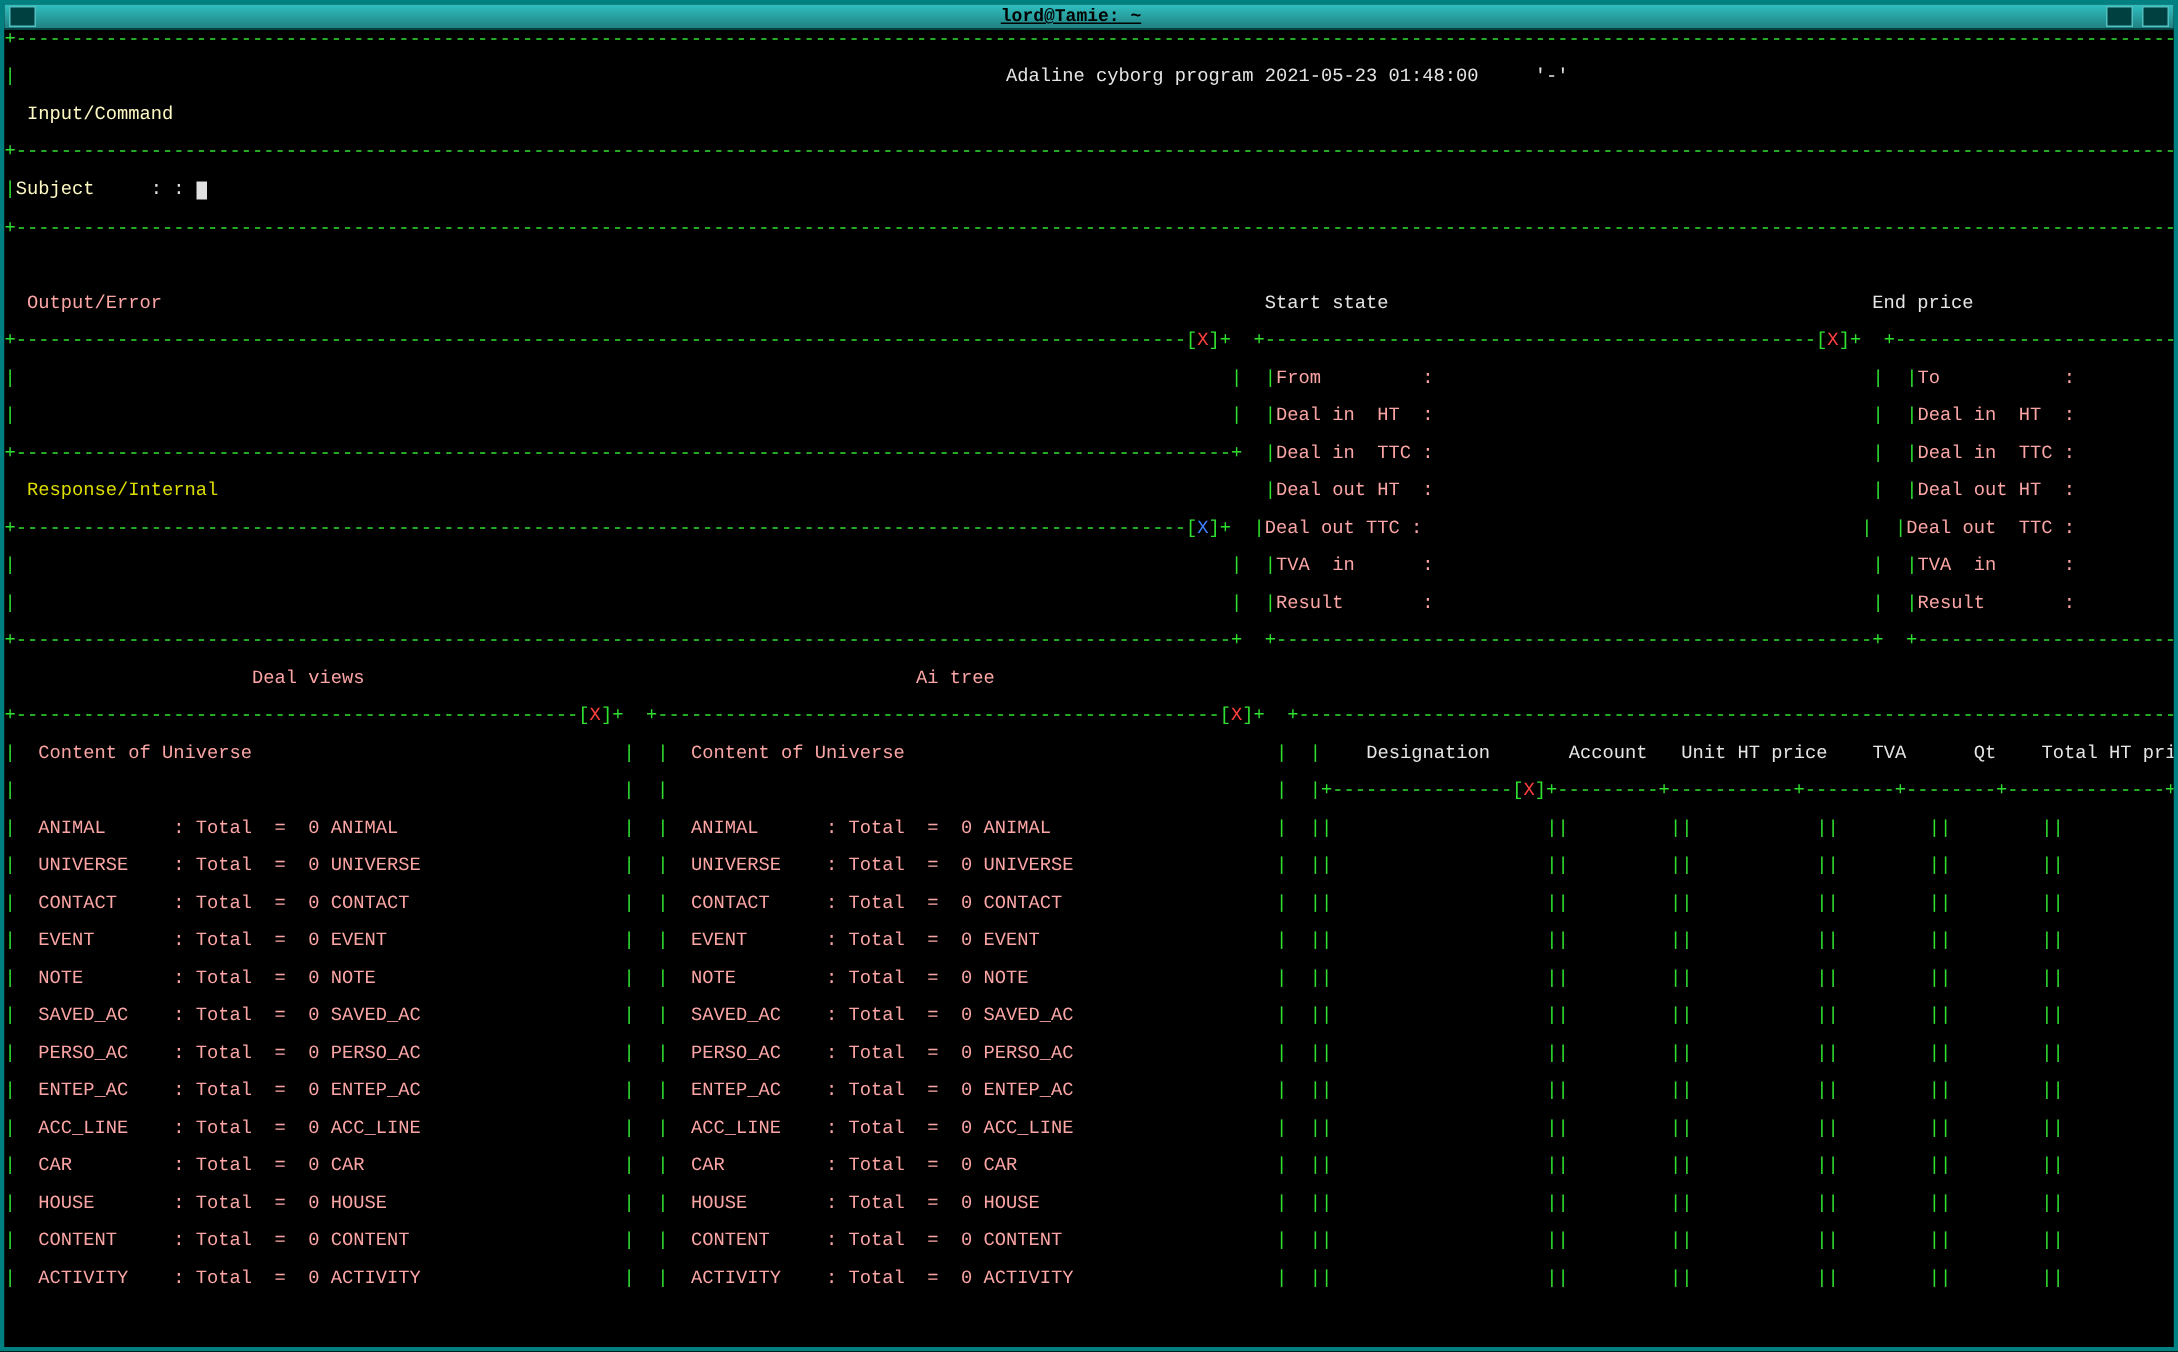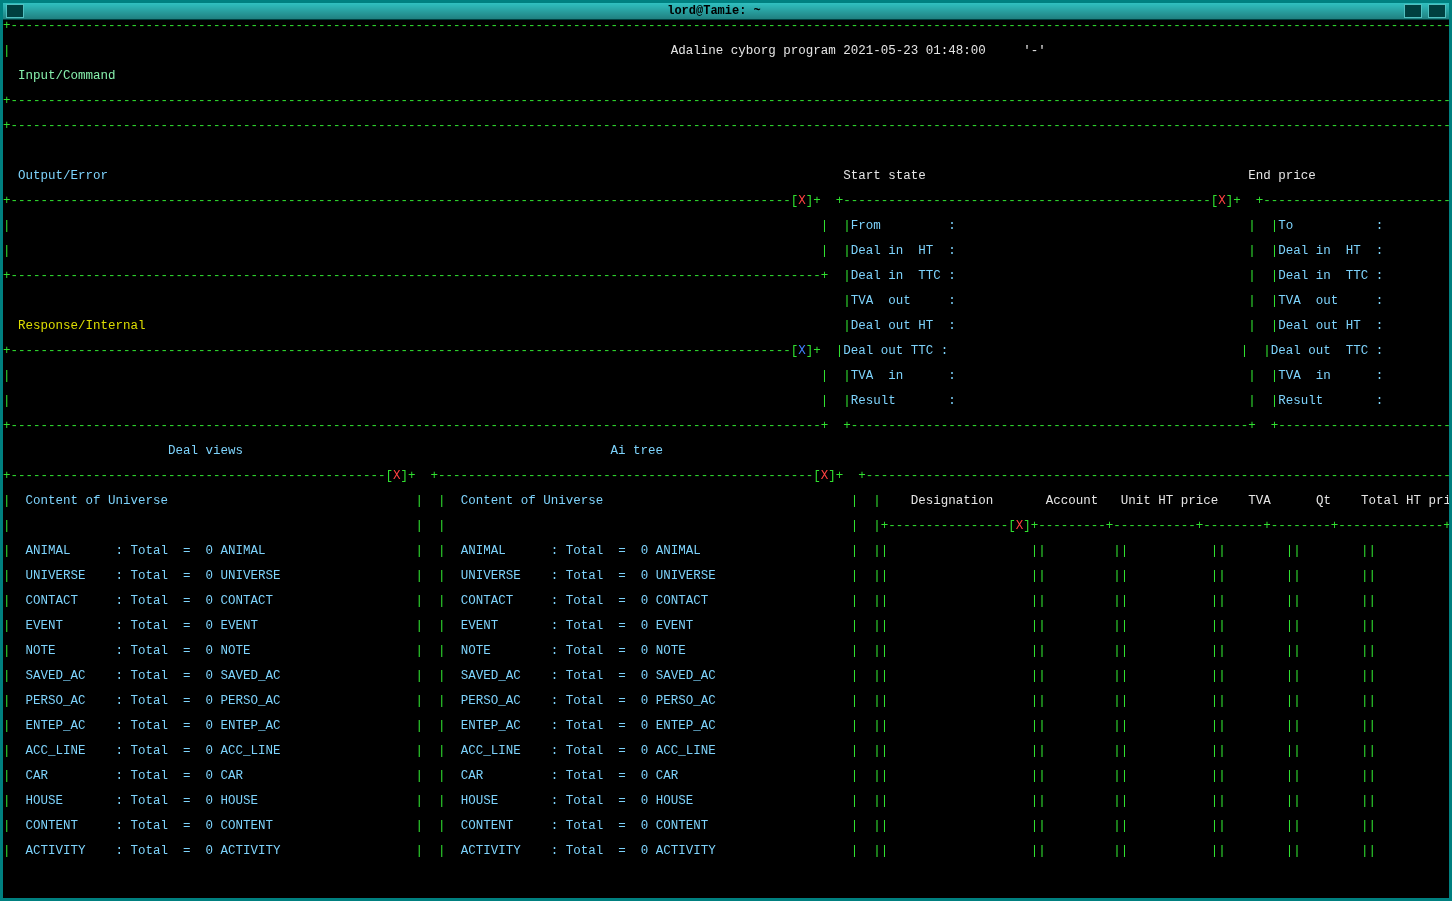--- a/index.html
+++ b/index.html
@@ -33,36 +33,36 @@
   border-bottom: 1px solid #004040;
 }
 .titlebar .menu-btn {
   width: 18px;
   height: 14px;
   margin: 0 3px;
   background: #004040;
   border: 1px solid #50c0c0;
   display: inline-block;
 }
-.titlebar .title { flex: 1; }
+.titlebar .title { flex: 1; text-decoration: underline; }
 .titlebar .right-btns { display: flex; }
 .content {
   flex: 1;
   background: #000;
   color: #00dddd;
   white-space: pre;
   font-family: 'Courier New', monospace;
   padding: 3px 4px;
   overflow: hidden;
 }
-.c-cyan { color: #7dd3fc; }
+.c-cyan { color: #fca5a5; }
 .c-green { color: #30e030; }
 .c-yellow { color: #dddd00; text-align: right; }
 .c-orange { color: #e5e5e5; }
-.c-magenta { color: #86efac; }
+.c-magenta { color: #fef9c3; }
 .c-red { color: #ff4040; }
 .c-blue { color: #4080ff; }
 .c-white { color: #e0e0e0; }
 .terminal-body {
   background: #000;
   padding: 0;
   line-height: 12.5px;
   font-size: 12.5px;
 }
 .line { display: block; min-height: 12.5px; }
@@ -84,28 +84,28 @@
     <span class="right-btns">
       <span class="menu-btn"></span>
       <span class="menu-btn"></span>
     </span>
   </div>
 
   <div class="content terminal-body"><span class="line c-green">+------------------------------------------------------------------------------------------------------------------------------------------------------------------------------------------------------------------------[]+</span>
 <span class="line"><span class="c-green">|</span>                                                                                        <span class="c-orange">Adaline cyborg program</span> <span class="c-orange">2021-05-23 01:48:00</span>     <span class="c-orange">'-'</span>                                                                                        </span>
 <span class="line c-magenta">  <span>Input/Command</span></span>
 <span class="line c-green">+---------------------------------------------------------------------------------------------------------------------------------------------------------------------------------------------------------------------------[X]+</span>
+<span class="line"><span class="c-green">|</span><span class="c-magenta">Subject</span>     <span class="c-white">: :</span> <span class="cursor"></span>                                                                                                                                                                                                           </span>
 <span class="line c-green">+--------------------------------------------------------------------------------------------------------------------------------------------------------------------------------------------------------------------------------+</span>
 <span class="line"></span>
 <span class="line">  <span class="c-cyan">Output/Error</span>                                                                                                  <span class="c-orange">Start state</span>                                           <span class="c-orange">End price</span></span>
 <span class="line c-green">+--------------------------------------------------------------------------------------------------------[<span class="c-red">X</span>]+  +-------------------------------------------------[<span class="c-red">X</span>]+  +-------------------------------------------------[]+</span>
 <span class="line"><span class="c-green">|</span>                                                                                                            <span class="c-green">|</span>  <span class="c-green">|</span><span class="c-cyan">From         :</span>                                       <span class="c-green">|</span>  <span class="c-green">|</span><span class="c-cyan">To           :</span>                                       </span>
 <span class="line"><span class="c-green">|</span>                                                                                                            <span class="c-green">|</span>  <span class="c-green">|</span><span class="c-cyan">Deal in  HT  :</span>                                       <span class="c-green">|</span>  <span class="c-green">|</span><span class="c-cyan">Deal in  HT  :</span>                                       </span>
 <span class="line"><span class="c-green">+------------------------------------------------------------------------------------------------------------+</span>  <span class="c-green">|</span><span class="c-cyan">Deal in  TTC :</span>                                       <span class="c-green">|</span>  <span class="c-green">|</span><span class="c-cyan">Deal in  TTC :</span>                                       </span>
-<span class="line">                                                                                                                <span class="c-green">|</span><span class="c-cyan">TVA  out     :</span>                                       <span class="c-green">|</span>  <span class="c-green">|</span><span class="c-cyan">TVA  out     :</span>                                       </span>
 <span class="line">  <span class="c-yellow">Response/Internal</span>                                                                                             <span class="c-green">|</span><span class="c-cyan">Deal out HT  :</span>                                       <span class="c-green">|</span>  <span class="c-green">|</span><span class="c-cyan">Deal out HT  :</span>                                       </span>
 <span class="line"><span class="c-green">+--------------------------------------------------------------------------------------------------------[<span class="c-blue">X</span>]+</span>  <span class="c-green">|</span><span class="c-cyan">Deal out TTC :</span>                                       <span class="c-green">|</span>  <span class="c-green">|</span><span class="c-cyan">Deal out  TTC :</span>                                      </span>
 <span class="line"><span class="c-green">|</span>                                                                                                            <span class="c-green">|</span>  <span class="c-green">|</span><span class="c-cyan">TVA  in      :</span>                                       <span class="c-green">|</span>  <span class="c-green">|</span><span class="c-cyan">TVA  in      :</span>                                       </span>
 <span class="line"><span class="c-green">|</span>                                                                                                            <span class="c-green">|</span>  <span class="c-green">|</span><span class="c-cyan">Result       :</span>                                       <span class="c-green">|</span>  <span class="c-green">|</span><span class="c-cyan">Result       :</span>                                       </span>
 <span class="line c-green">+------------------------------------------------------------------------------------------------------------+  +-----------------------------------------------------+  +-----------------------------------------------------+</span>
 <span class="line">                      <span class="c-cyan">Deal views</span>                                                 <span class="c-cyan">Ai tree</span></span>
 <span class="line c-green">+--------------------------------------------------[<span class="c-red">X</span>]+  +--------------------------------------------------[<span class="c-red">X</span>]+  +-------------------------------------------------------------------------------------------------------------+</span>
 <span class="line"><span class="c-green">|</span>  <span class="c-cyan">Content of Universe</span>                                 <span class="c-green">|  |</span>  <span class="c-cyan">Content of Universe</span>                                 <span class="c-green">|  |</span>    <span class="c-orange">Designation</span>       <span class="c-orange">Account</span>   <span class="c-orange">Unit HT price</span>    <span class="c-orange">TVA</span>      <span class="c-orange">Qt</span>    <span class="c-orange">Total HT price</span>           </span>
 <span class="line c-green">|                                                      |  |                                                      |  |+----------------[<span class="c-red">X</span>]+---------+-----------+--------+--------+--------------+----------------+------------------+</span>
 <span class="line"><span class="c-green">|</span>  <span class="c-cyan">ANIMAL      : Total  =  0 ANIMAL</span>                    <span class="c-green">|  |</span>  <span class="c-cyan">ANIMAL      : Total  =  0 ANIMAL</span>                    <span class="c-green">|  ||</span>                   <span class="c-green">||</span>         <span class="c-green">||</span>           <span class="c-green">||</span>        <span class="c-green">||</span>        <span class="c-green">||</span>                                               </span>

